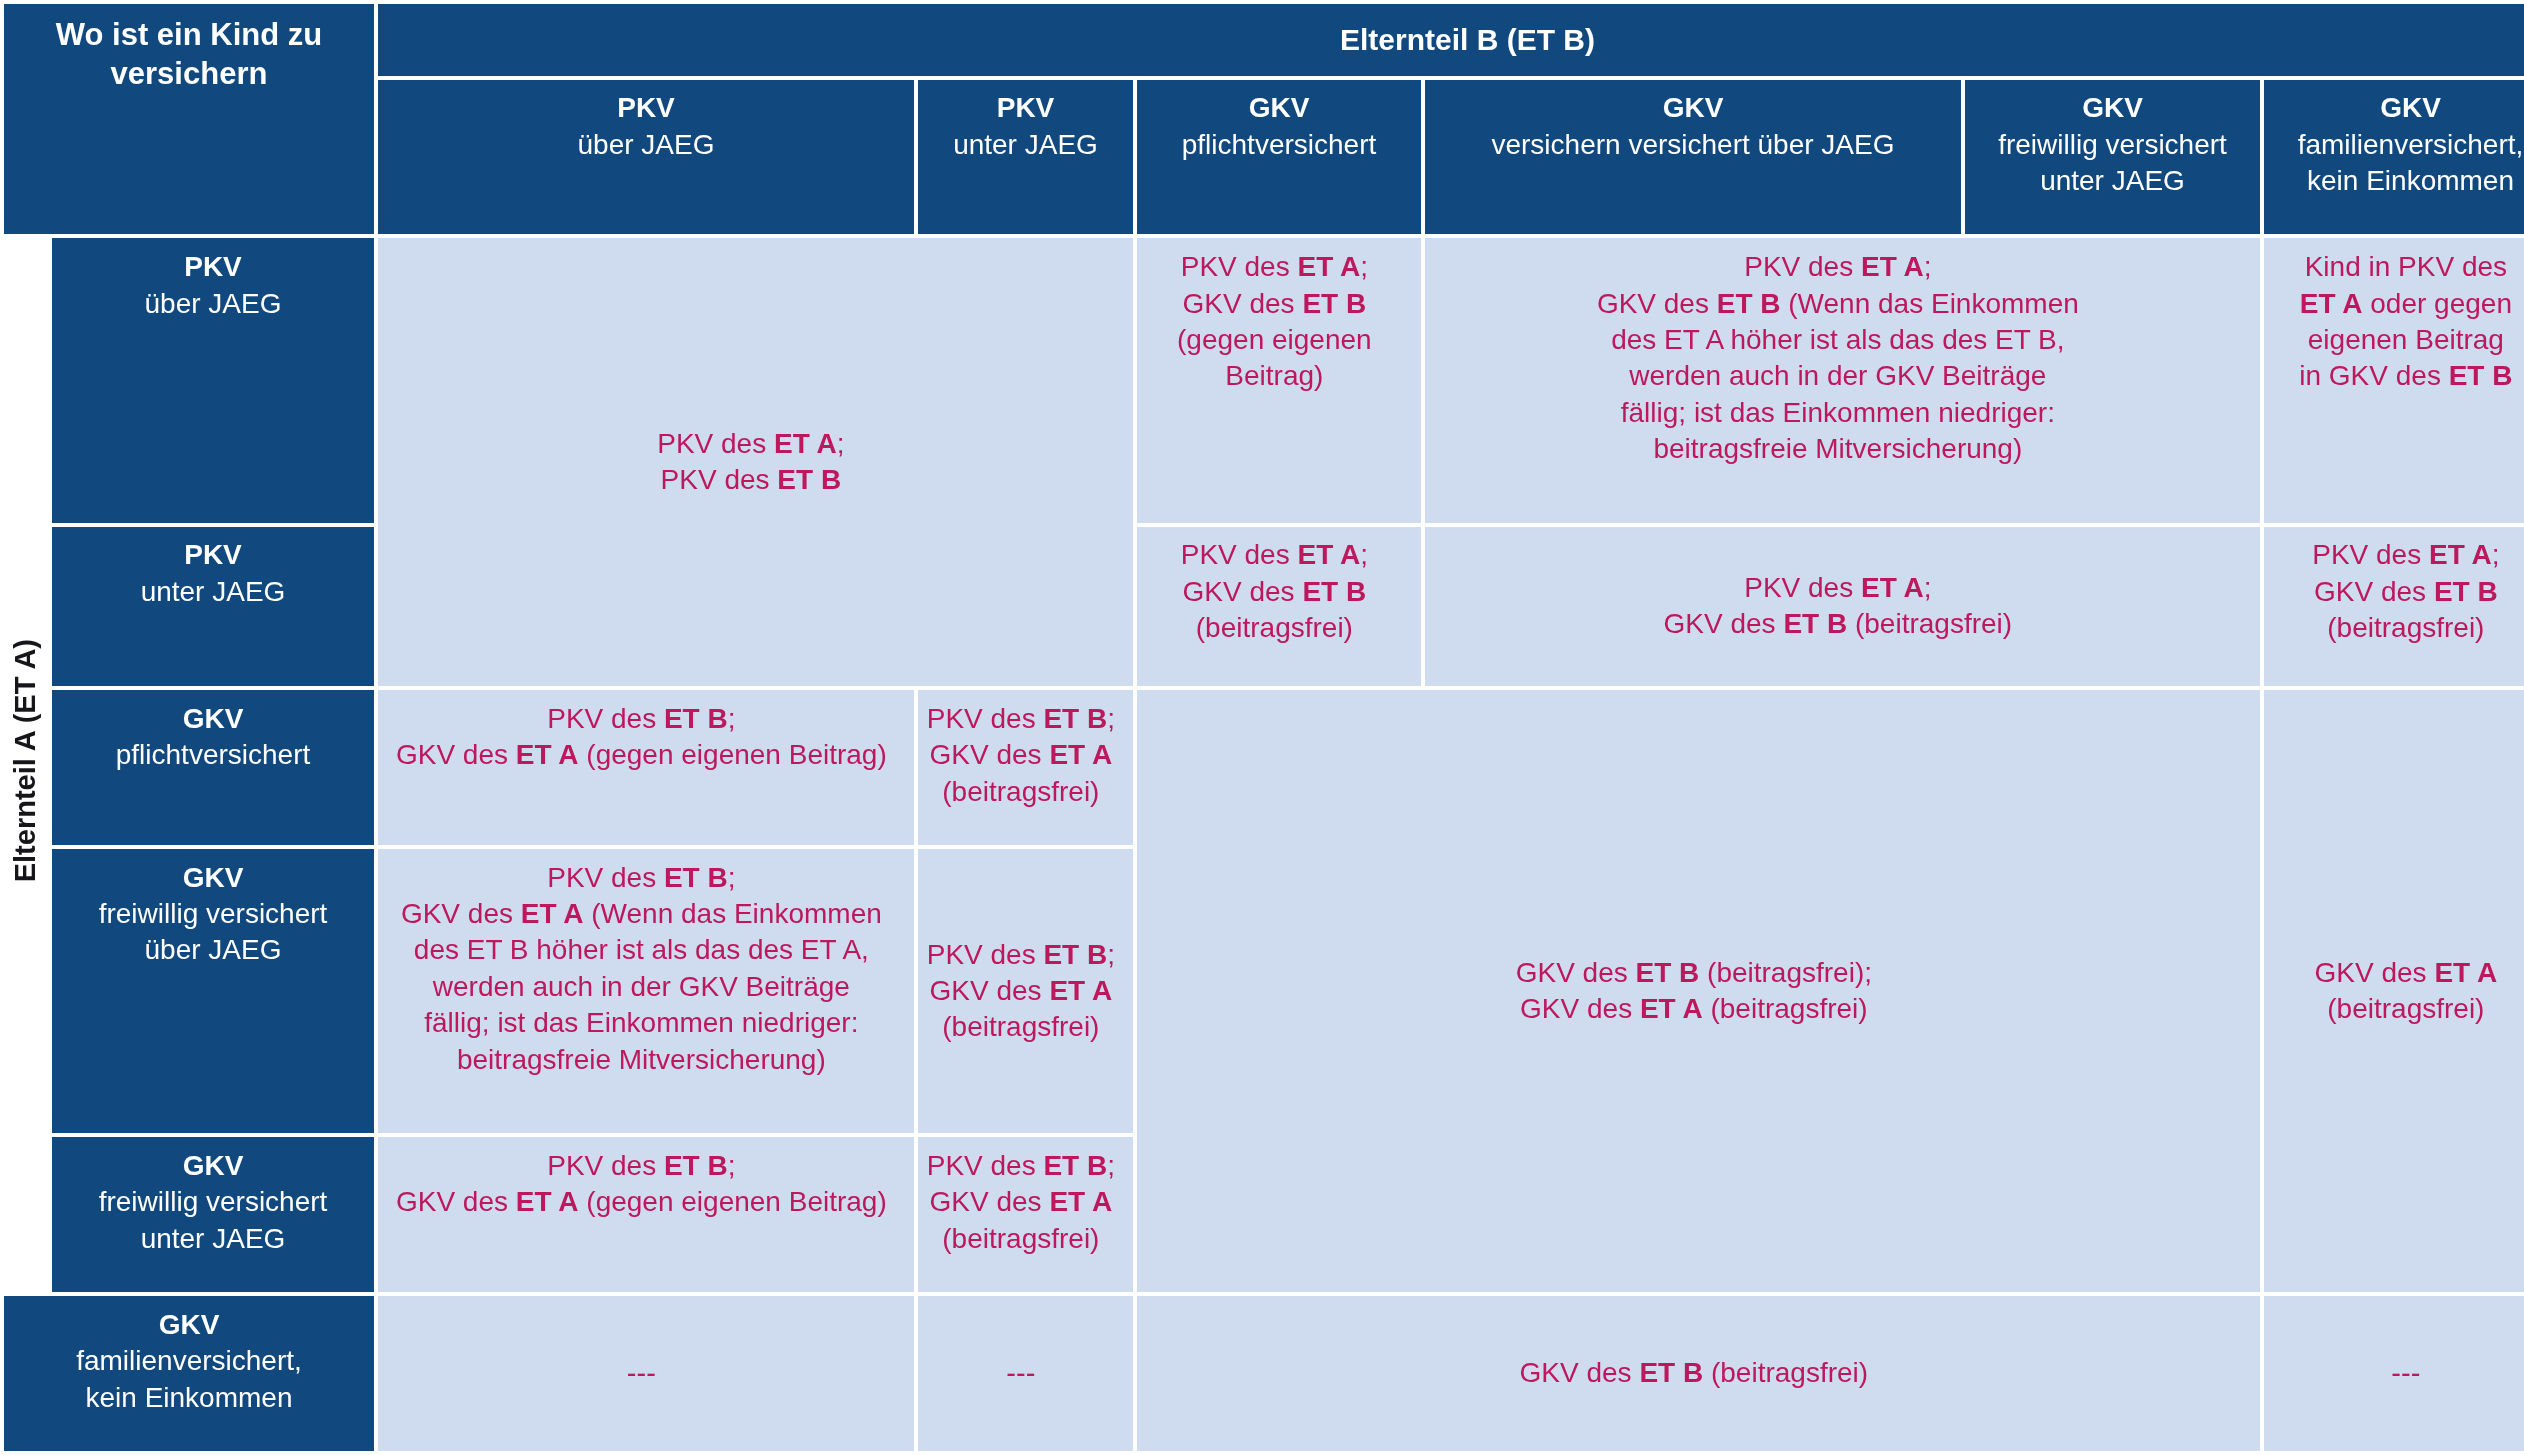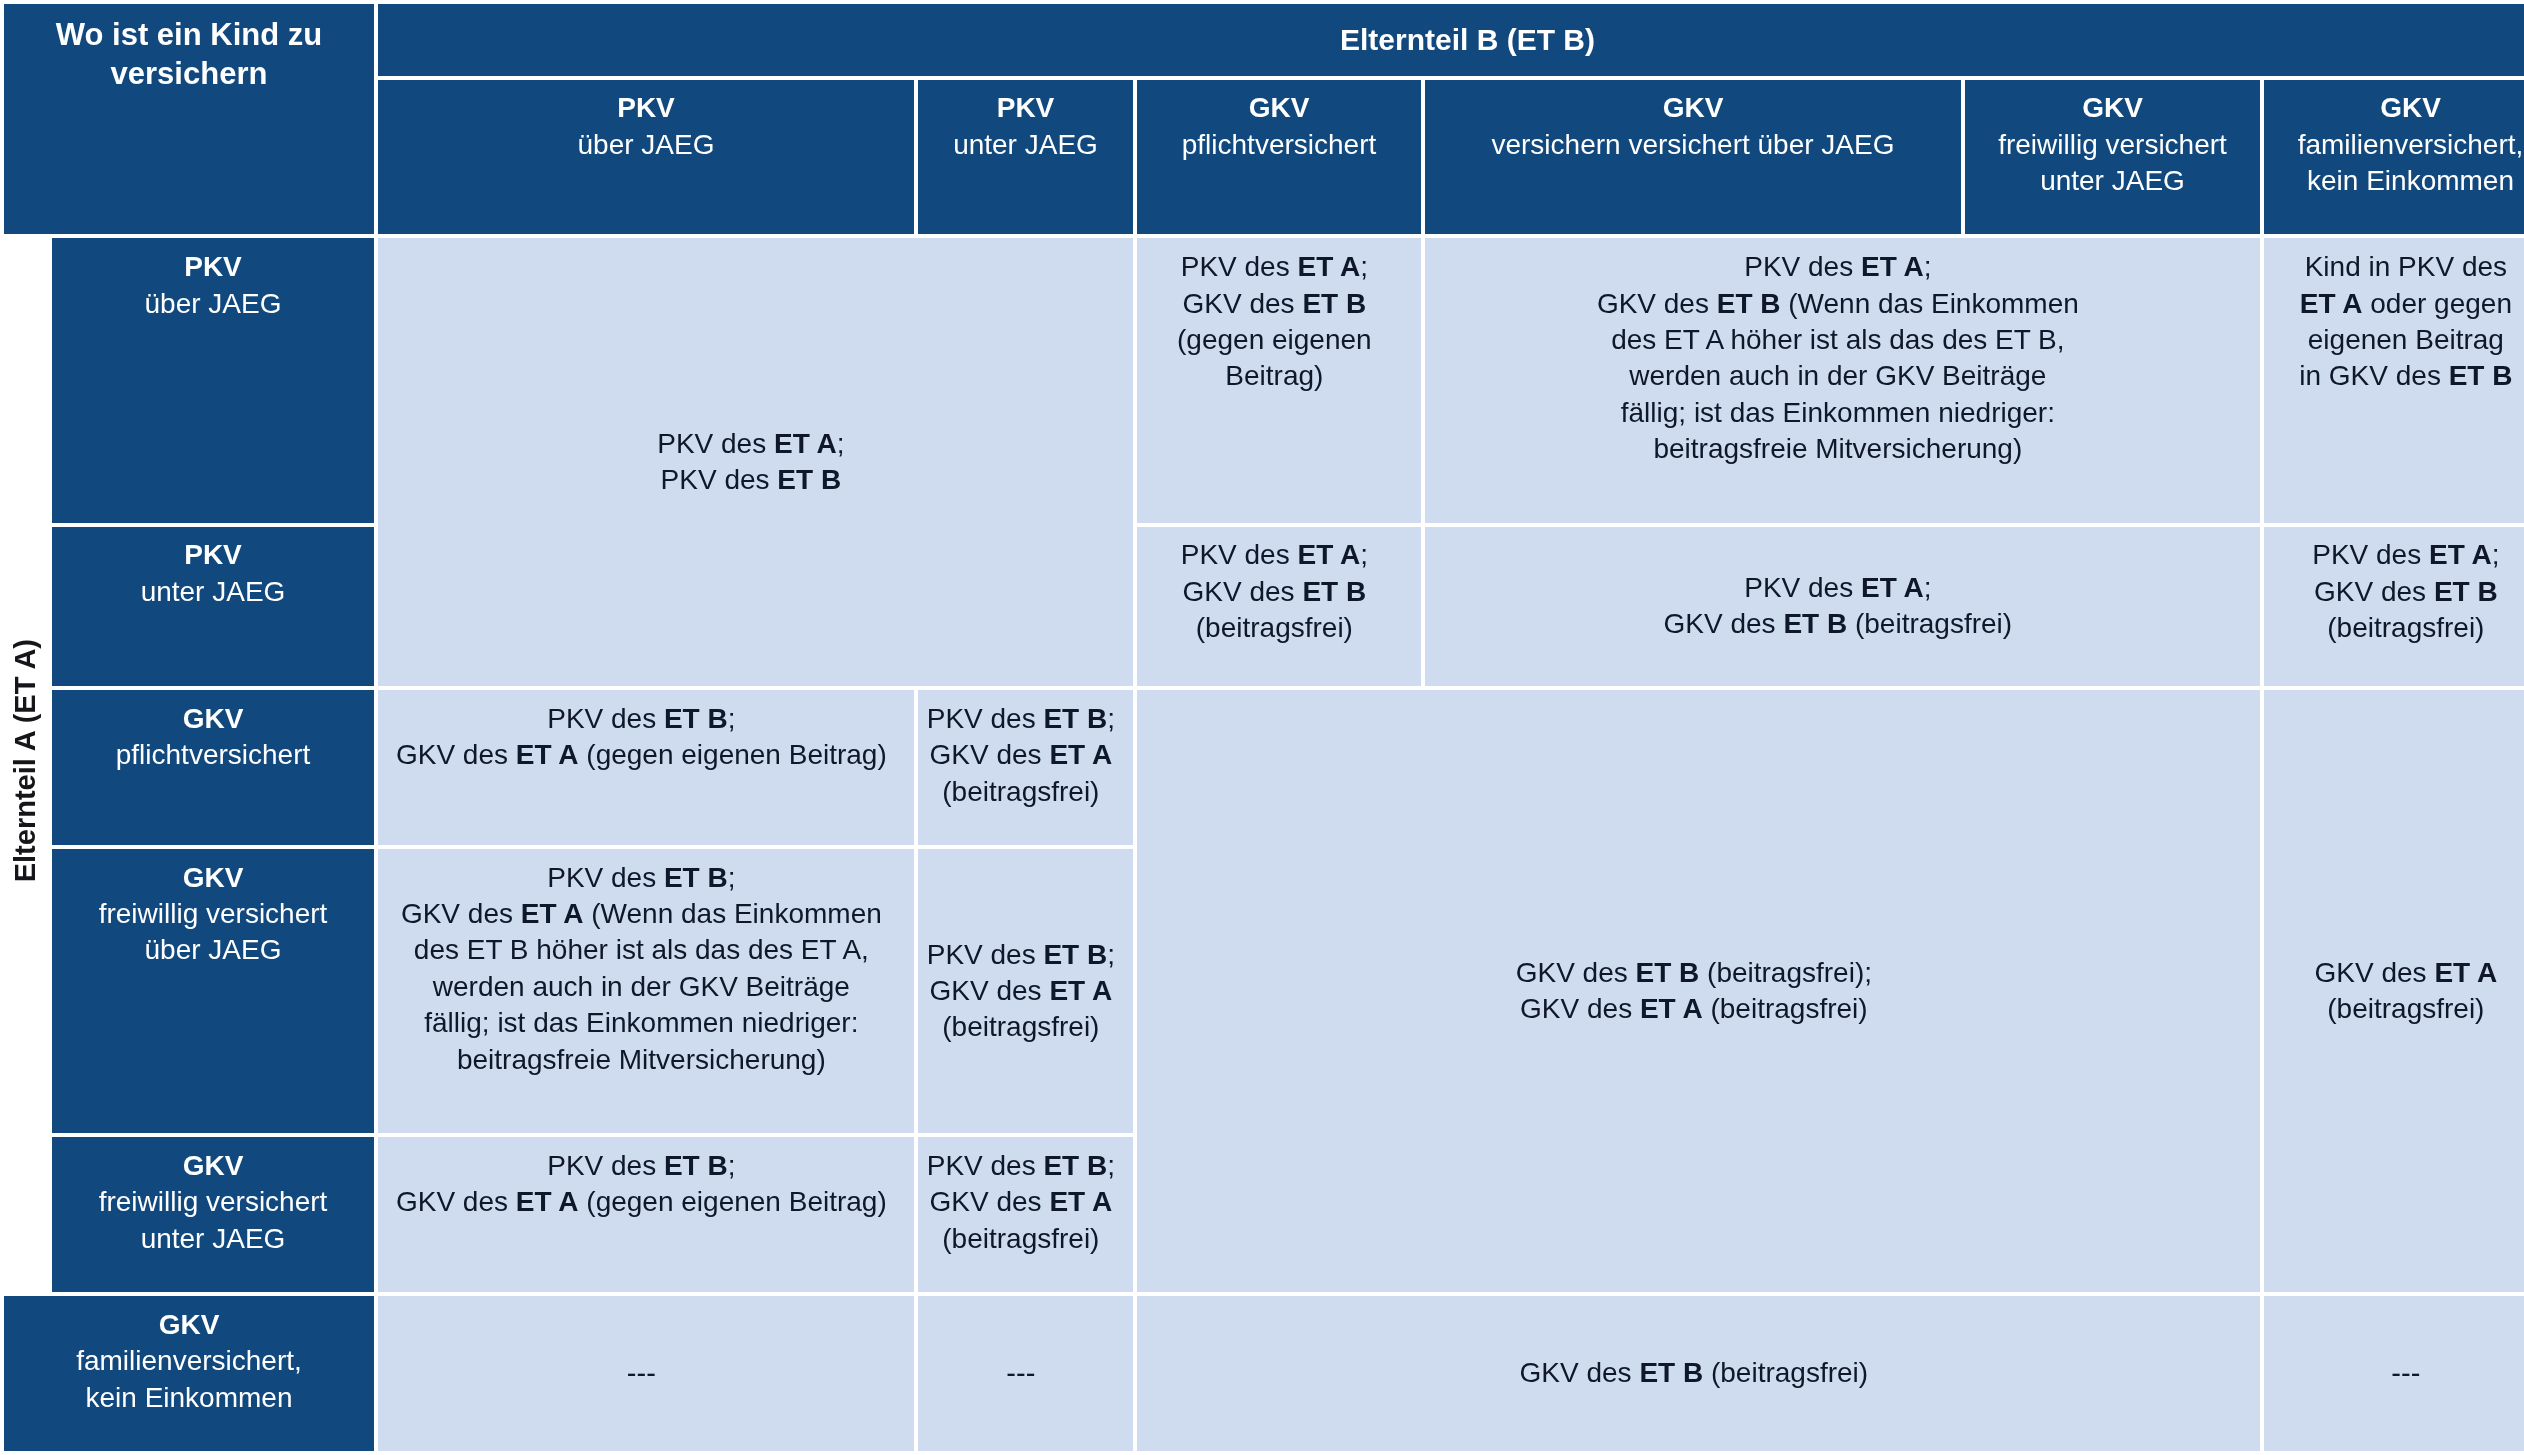--- a/index.html
+++ b/index.html
@@ -47,21 +47,21 @@
   .corner {
     background: #11497e;
     color: #ffffff;
     font-weight: bold;
     font-size: 31px;
     vertical-align: top;
     line-height: 1.28;
   }
   .cell {
     background: #cfdcf0;
-    color: #0f172a;
+    color: #be185d;
     padding-left: 6px;
   }
   .cell.center {
     text-align: center;
     vertical-align: middle;
   }
   .cell.middle {
     vertical-align: middle;
   }
   .rot {

